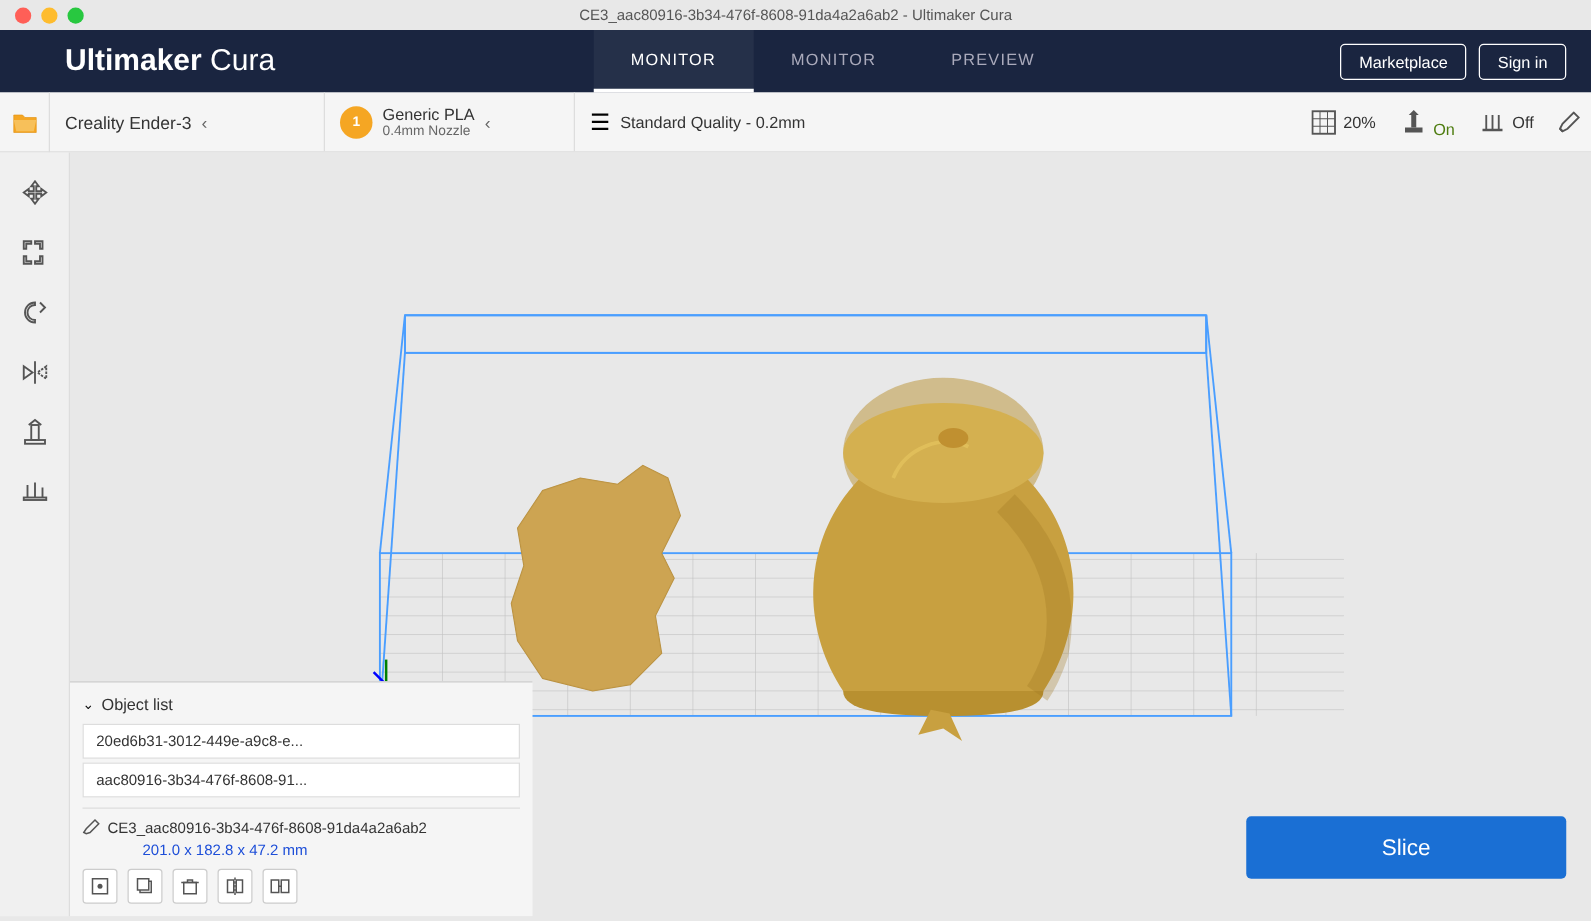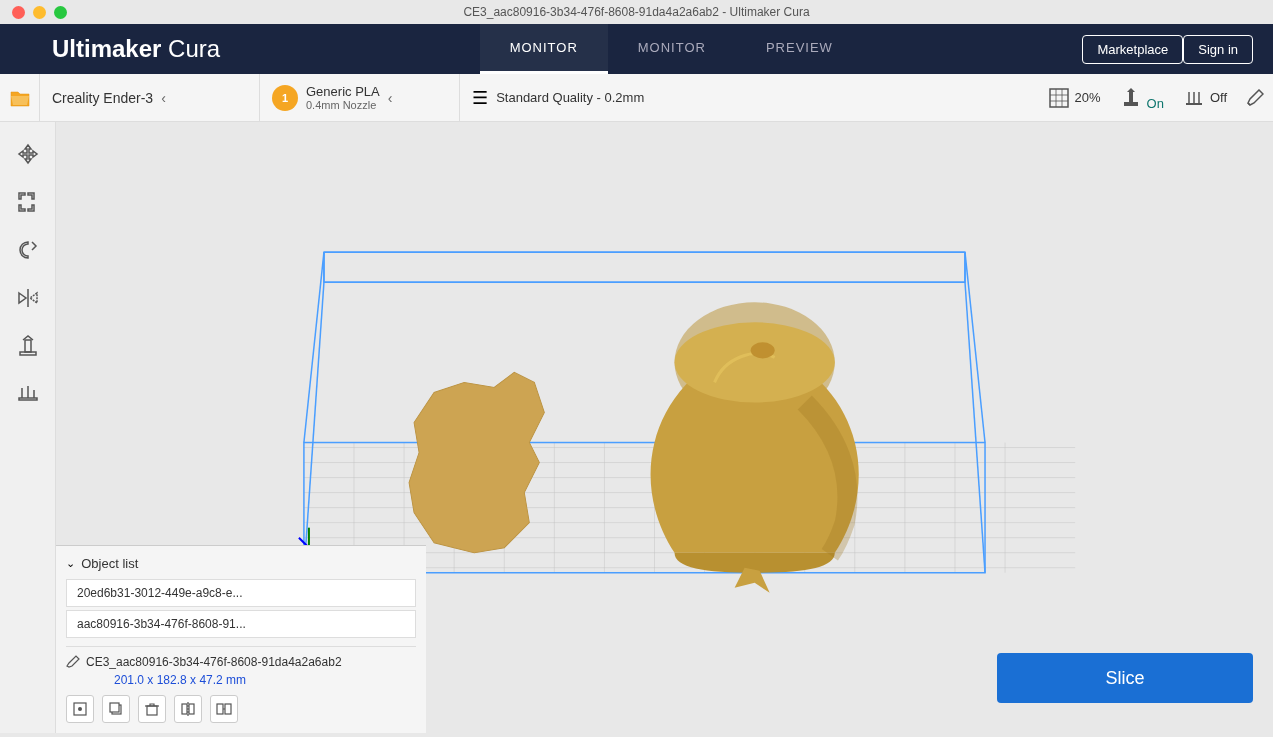--- a/index.html
+++ b/index.html
@@ -68,20 +68,21 @@
       border-bottom: 3px solid transparent;
     }
     .nav-tab.active {
       color: white;
       border-bottom: 3px solid white;
       background: rgba(255,255,255,0.05);
     }
     .header-right {
       display: flex;
       align-items: center;
+      gap: 10px;
     }
     .btn-marketplace {
       background: transparent;
       border: 1px solid white;
       color: white;
       padding: 6px 14px;
       border-radius: 4px;
       font-size: 13px;
       cursor: pointer;
     }
@@ -179,21 +180,21 @@
       color: #333;
     }
     .support-section {
       display: flex;
       align-items: center;
       gap: 6px;
       padding: 0 10px;
     }
     .support-value {
       font-size: 13px;
-      color: #0f766e;
+      color: #4d7c0f;
       margin-top: 12px;
     }
     .adhesion-section {
       display: flex;
       align-items: center;
       gap: 6px;
       padding: 0 10px;
     }
     .adhesion-value {
       font-size: 13px;

